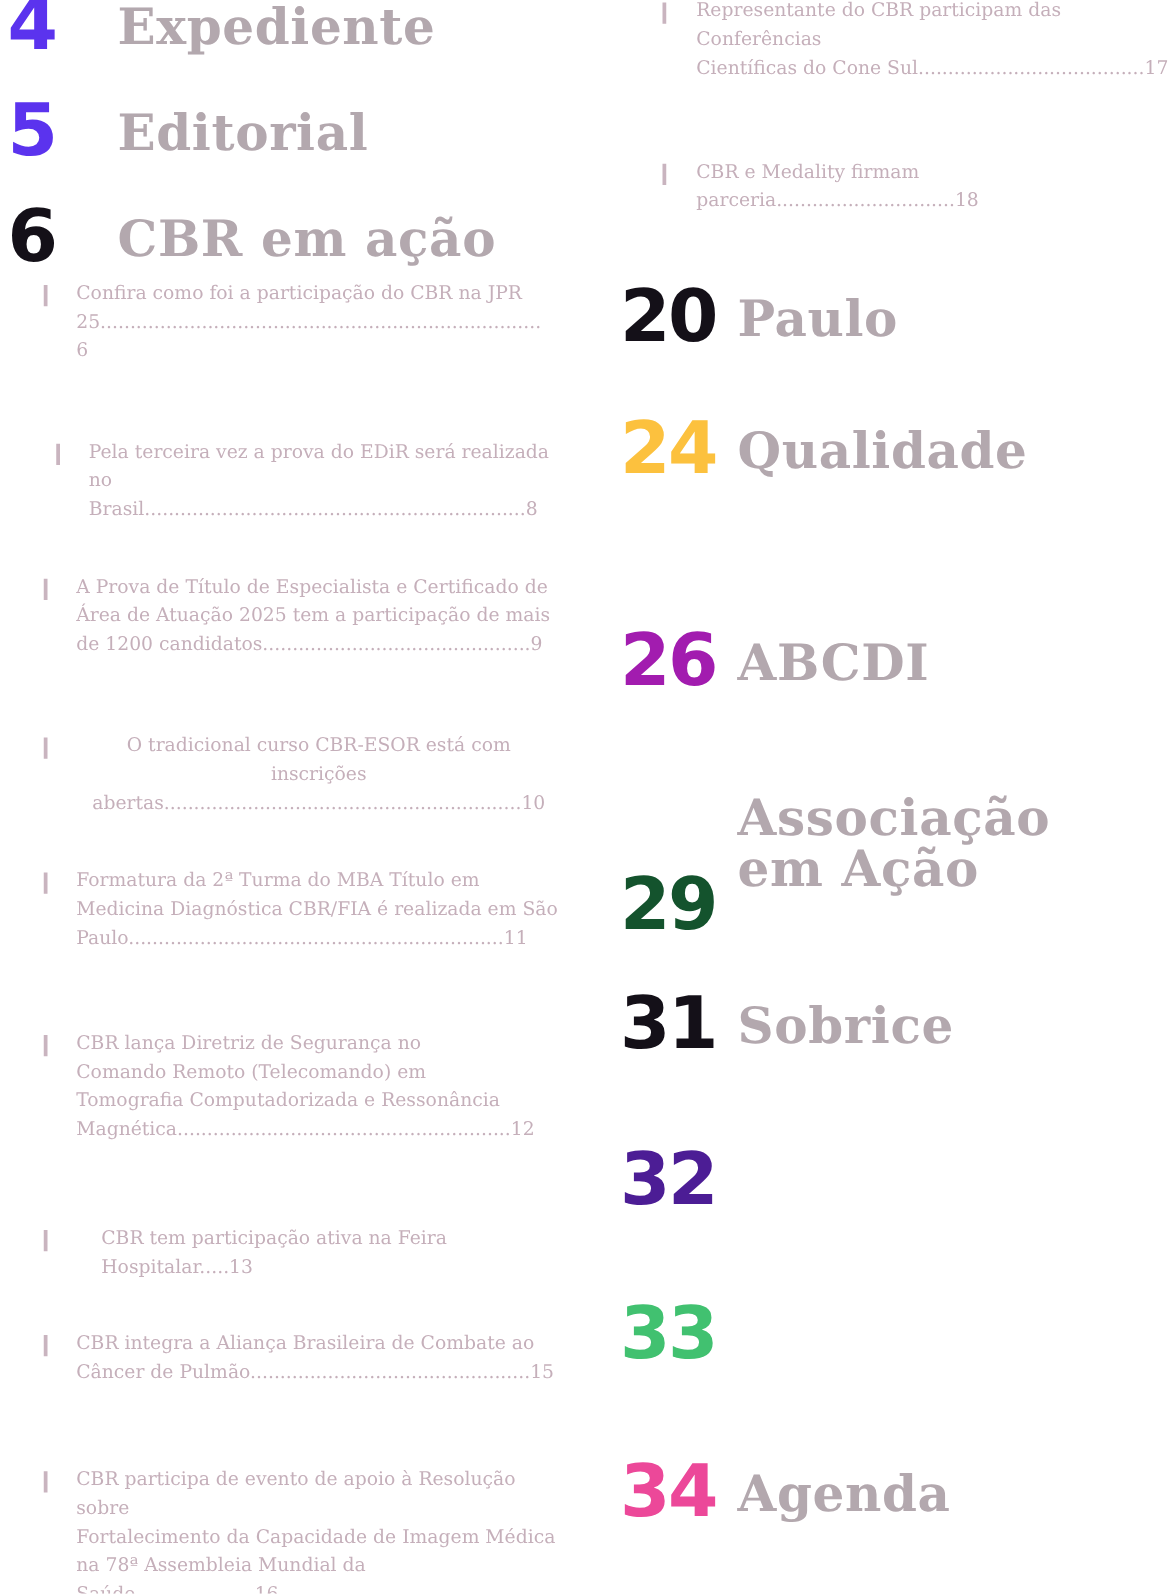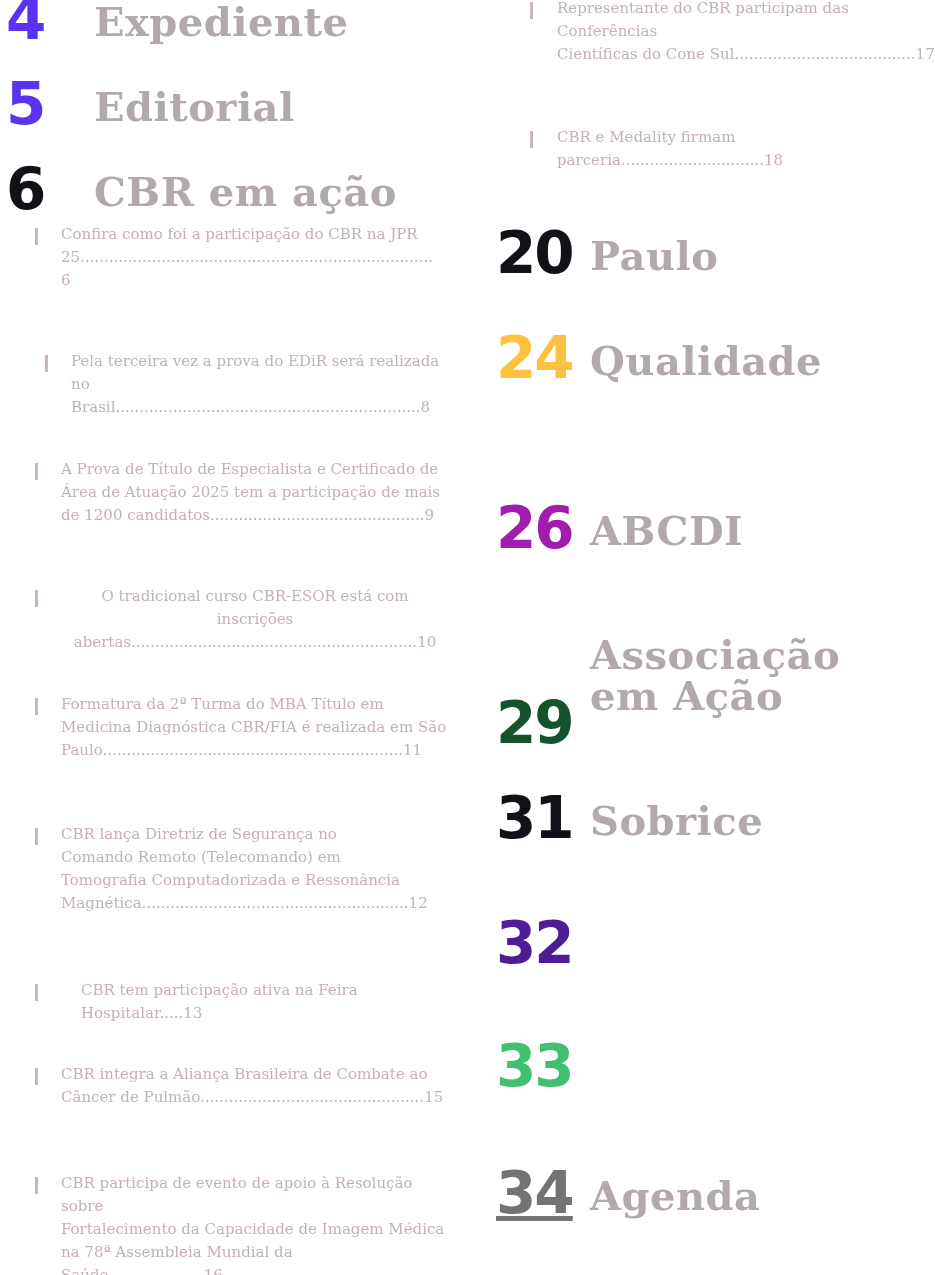--- a/index.html
+++ b/index.html
@@ -154,17 +154,17 @@
     <span class="num" style="color: rgb(20, 16, 24);">31</span>
     <span class="ttl">Sobrice</span>
   </div>
   <div class="sec sec-right rs5">
     <span class="num" style="color: #4c1d95;">32</span>
   </div>
   <div class="sec sec-right rs6">
     <span class="num" style="color: rgb(65, 193, 112);">33</span>
   </div>
   <div class="sec sec-right rs7">
-    <span class="num" style="color: #737373; text-decoration: underline;">34</span>
+    <span class="num" style="color: #ec4899;">34</span>
     <span class="ttl">Agenda</span>
   </div>
 
 </div>
 
 </body></html>

